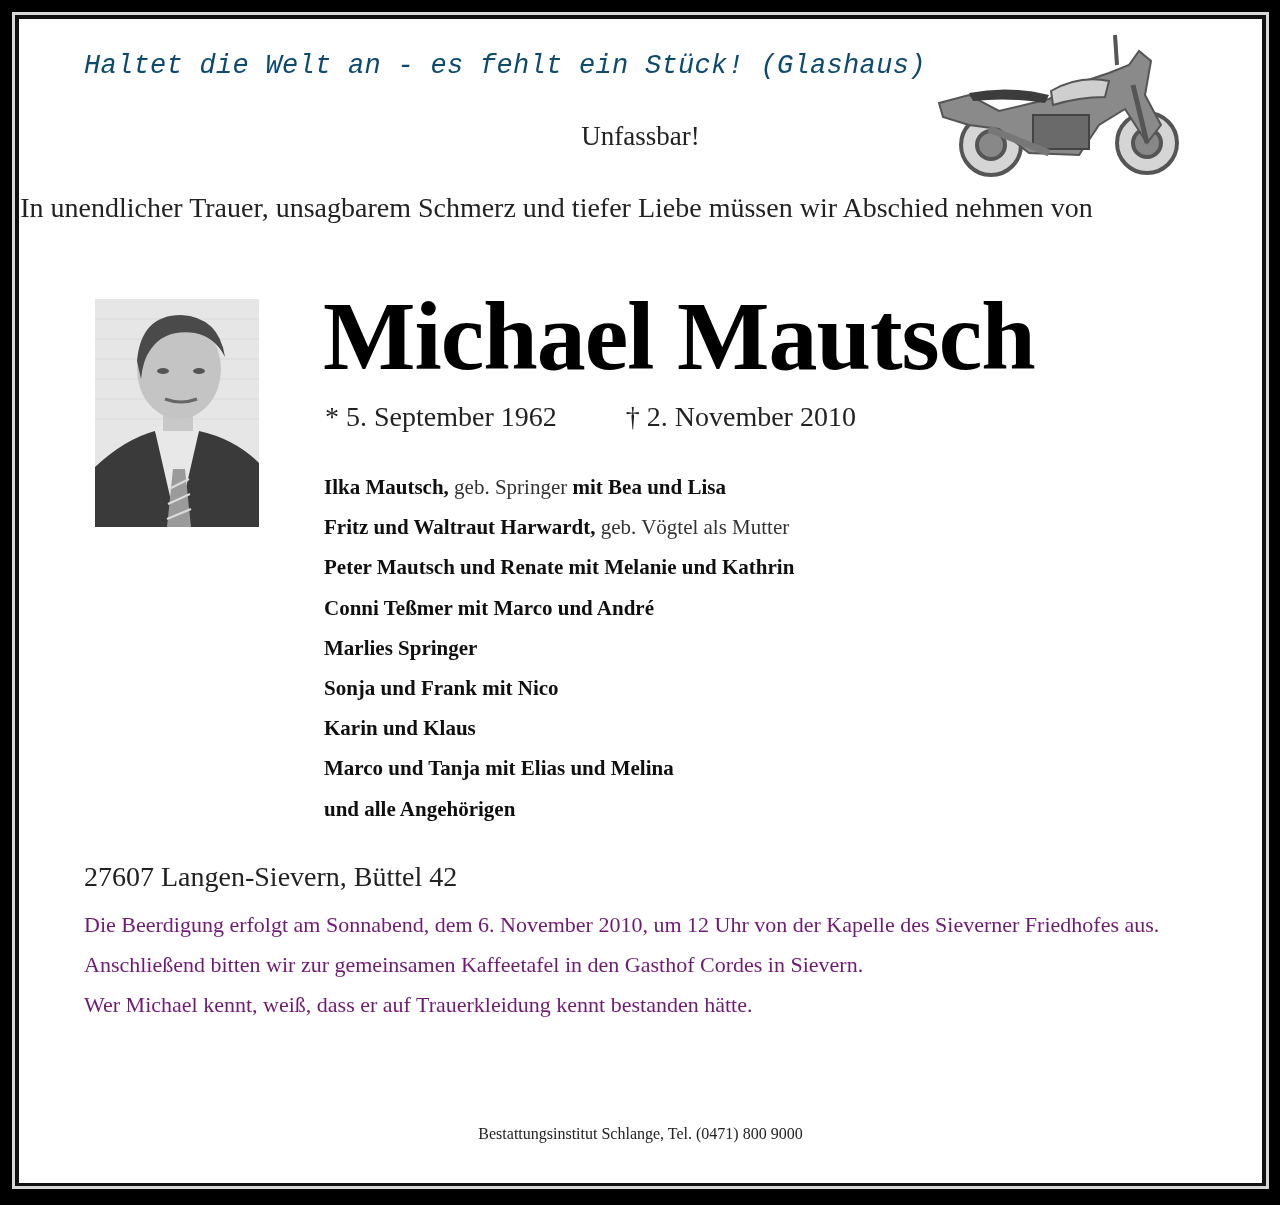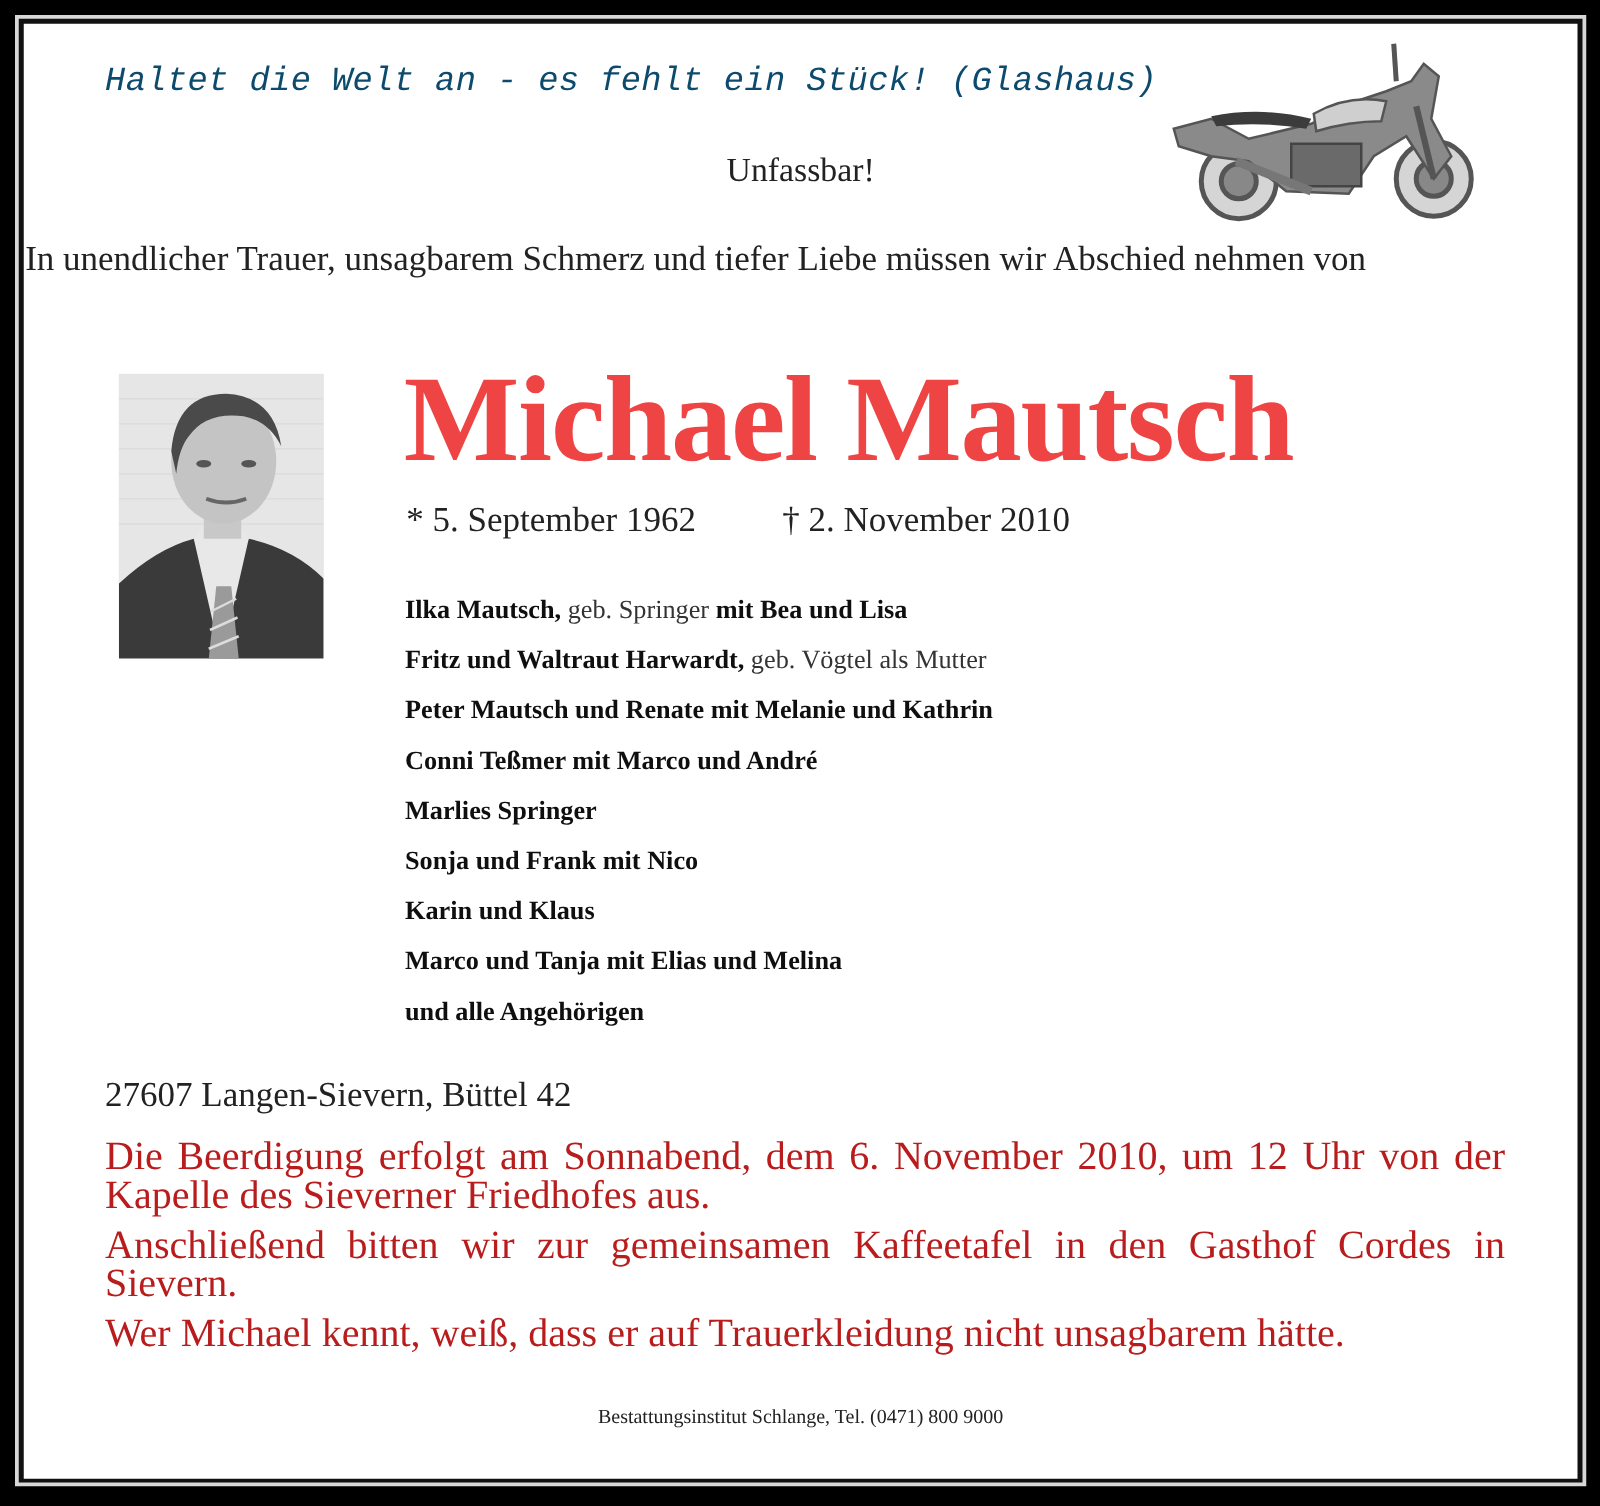--- a/index.html
+++ b/index.html
@@ -69,21 +69,21 @@
       width: 164px; height: 228px;
       background: #ececec;
       overflow: hidden;
     }
     .name {
       left: 304px; top: 262px;
       font-family: "Liberation Serif", serif;
       font-weight: bold;
       font-size: 98px;
       letter-spacing: -1px;
-      color: #ef4444;
+      color: #000000;
       line-height: 110px;
     }
     .dates {
       left: 306px; top: 382px;
       font-family: "Liberation Serif", serif;
       font-size: 28px;
       color: #222;
     }
     .dates .death { margin-left: 62px; }
     .mourners {
@@ -99,23 +99,23 @@
     .address {
       left: 65px; top: 842px;
       font-family: "Liberation Serif", serif;
       font-size: 28px;
       color: #222;
     }
     .info {
       left: 65px; top: 890px;
       width: 1120px;
       font-family: "Liberation Serif", serif;
-      font-size: 32px;
+      font-size: 22px;
       line-height: 31px;
-      color: #b91c1c;
+      color: #701a75;
       white-space: normal;
       text-align: justify;
     }
     .info p { margin: 0 0 9px 0; }
     .footer {
       left: 0; width: 1243px; text-align: center;
       top: 1106px;
       font-family: "Liberation Serif", serif;
       font-size: 16px;
       color: #222;
@@ -215,18 +215,18 @@
       <span class="line"><b>Karin und Klaus</b></span>
       <span class="line"><b>Marco und Tanja mit Elias und Melina</b></span>
       <span class="line"><b>und alle Angehörigen</b></span>
     </div>
 
   <div class="abs address">27607 Langen-Sievern, Büttel 42</div>
 
   <div class="abs info">
     <p>Die Beerdigung erfolgt am Sonnabend, dem 6. November 2010, um 12 Uhr von der Kapelle des Sieverner Friedhofes aus.</p>
     <p>Anschließend bitten wir zur gemeinsamen Kaffeetafel in den Gasthof Cordes in Sievern.</p>
-    <p>Wer Michael kennt, weiß, dass er auf Trauerkleidung nicht unsagbarem hätte.</p>
+    <p>Wer Michael kennt, weiß, dass er auf Trauerkleidung kennt bestanden hätte.</p>
   </div>
 
   <div class="abs footer">Bestattungsinstitut Schlange, Tel. (0471) 800 9000</div>
 
 </div>
 
 </body></html>

